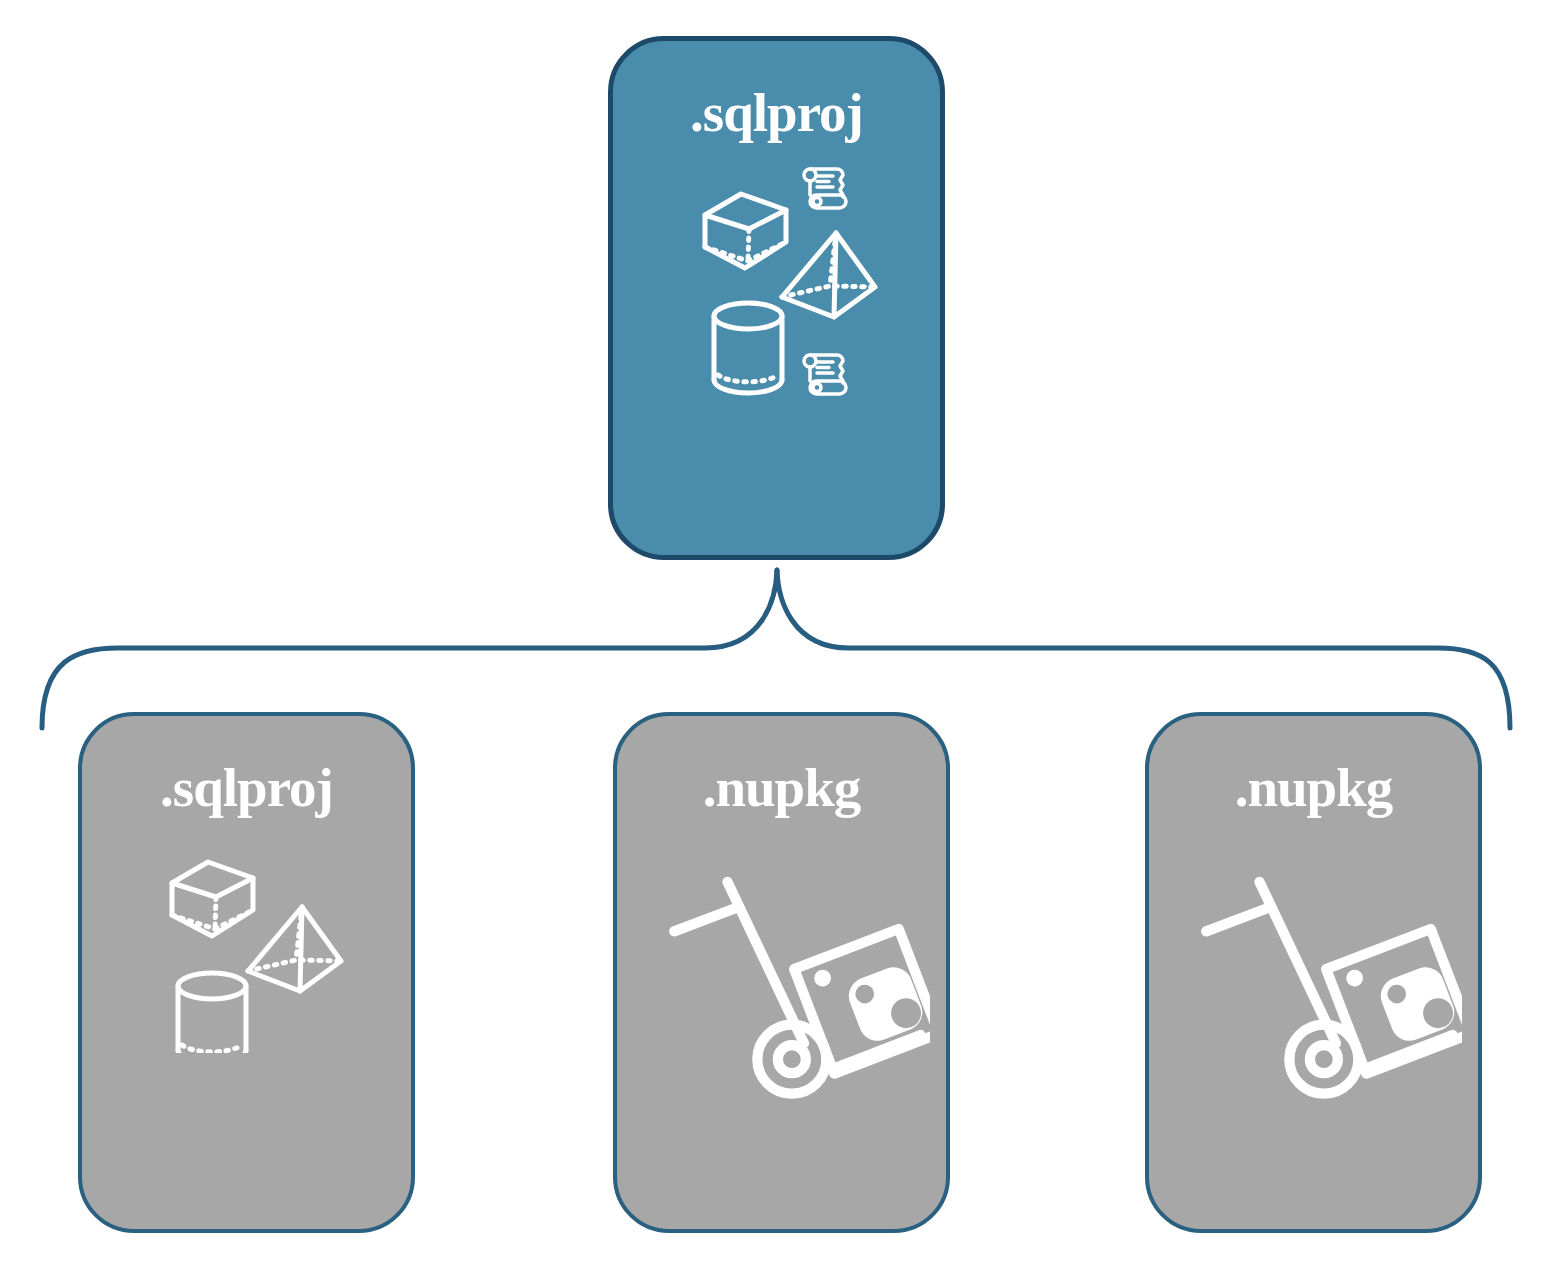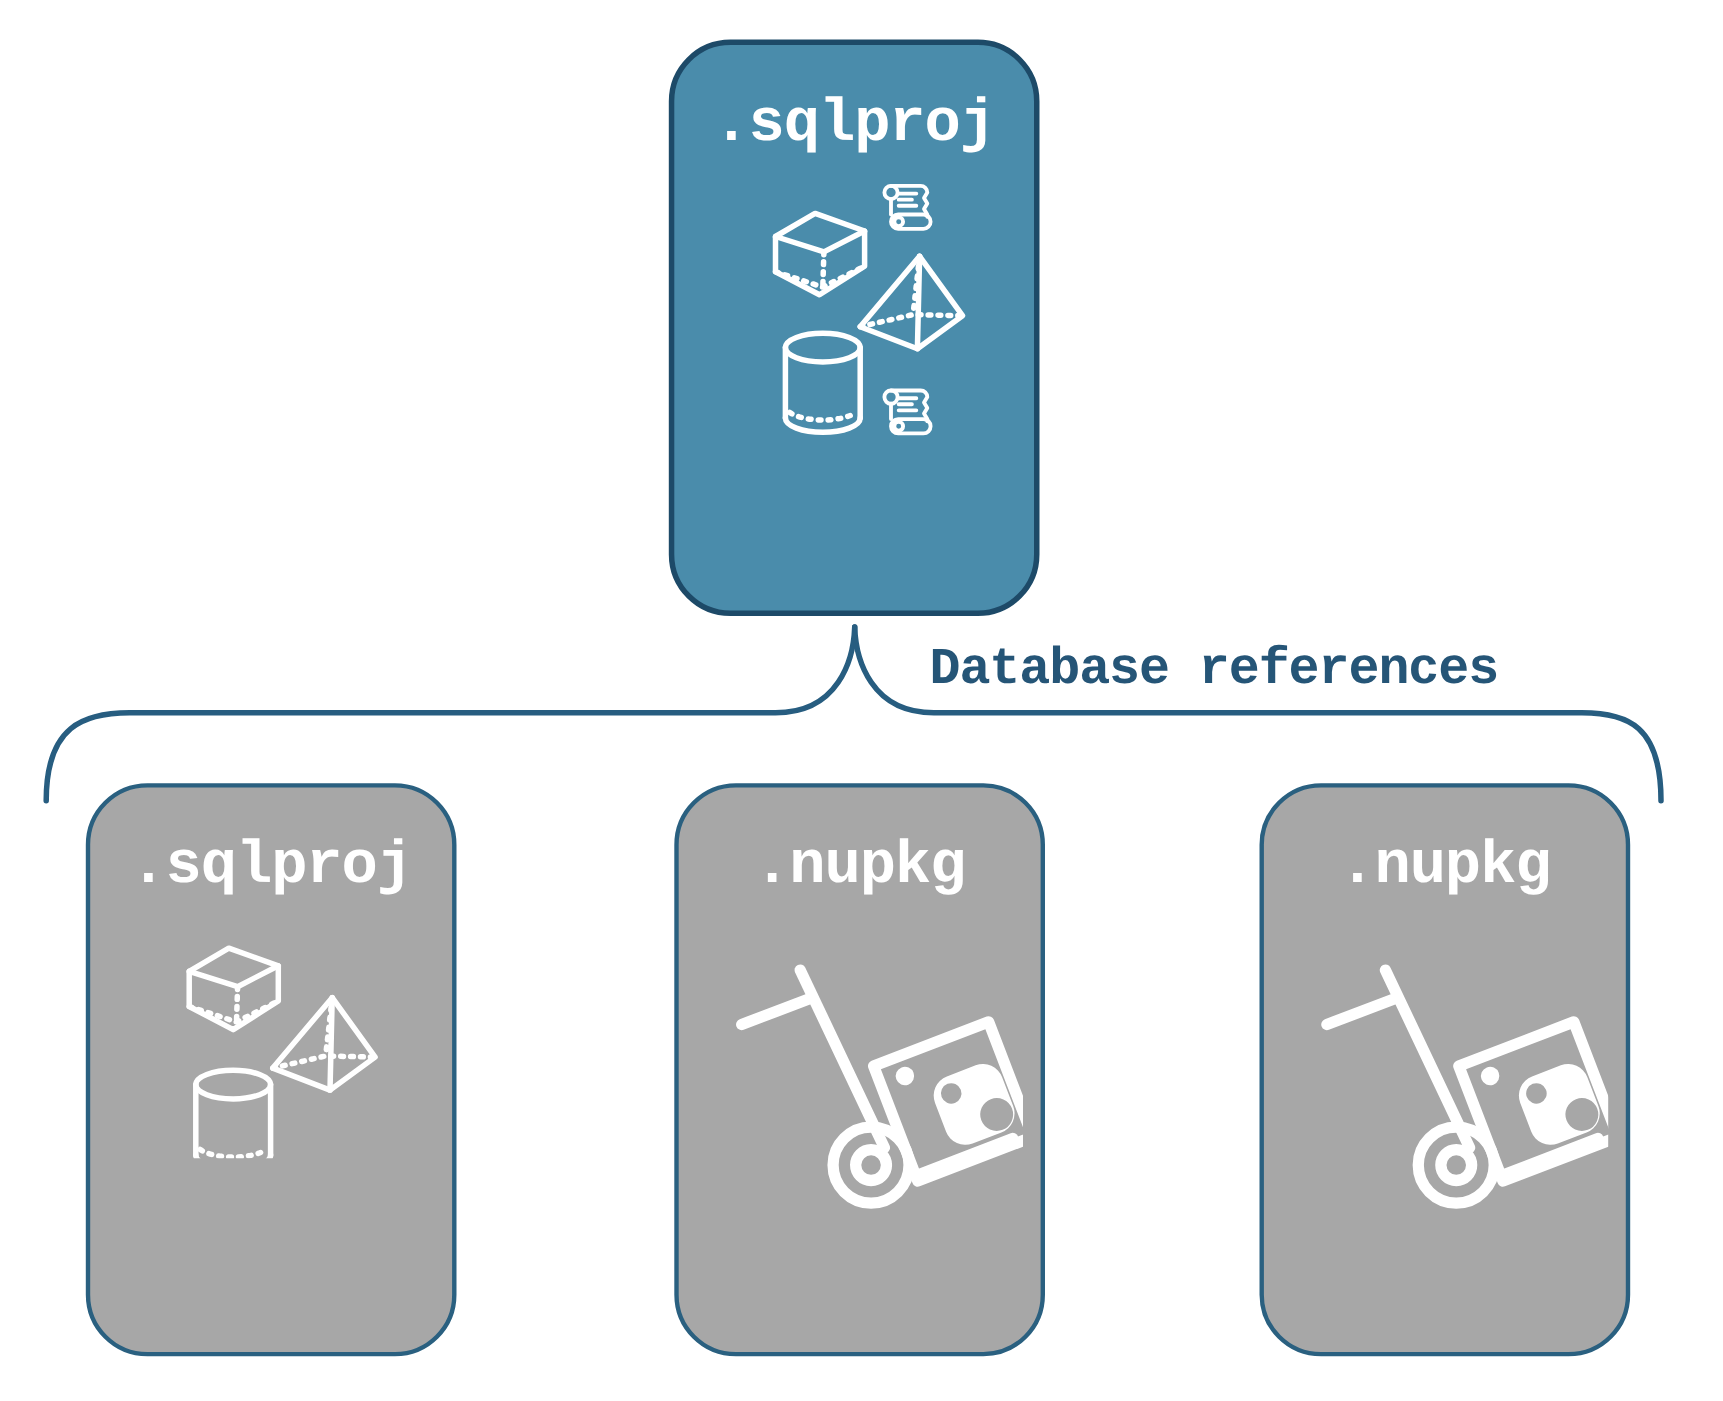--- a/index.html
+++ b/index.html
@@ -1,20 +1,20 @@
 <!DOCTYPE html>
 <html><head>
 <meta charset="utf-8">
 <style>
   html,body{margin:0;padding:0;background:#ffffff;}
   .canvas{
     position:relative;
     width:1566px;height:1274px;
     background:#ffffff;
-    font-family:Liberation Mono, monospace;
+    font-family:Liberation Serif, serif;
     overflow:hidden;
   }
   .card{
     position:absolute;
     box-sizing:border-box;
     border-radius:56px;
   }
   .card-root{
     left:608px;top:36px;width:337px;height:524px;
     background:#4a8cab;
@@ -116,21 +116,20 @@
       <use href="#icon-cylinder" x="8" y="135" width="63" height="76"></use>
       <use href="#icon-scroll" x="100" y="186" width="50" height="48"></use>
     </svg>
   </div>
 
   <svg class="brace-svg" viewBox="0 0 1566 185">
     <path d="M777 12 C776 42 762 90 705 90 L118 90 C76 90 42 102 42 170" fill="none" stroke="#275d80" stroke-width="5" stroke-linecap="round"></path>
     <path d="M777 12 C778 42 792 90 849 90 L1438 90 C1480 90 1510 102 1510 170" fill="none" stroke="#275d80" stroke-width="5" stroke-linecap="round"></path>
   </svg>
 
-  <div class="connector-label">Database references</div>
 
   <div class="card card-child card-child-1">
     <div class="card-title">.sqlproj</div>
     <svg class="icon-cluster cluster-sql" viewBox="0 0 180 195">
       <use href="#icon-cube" x="0" y="0" width="85" height="77"></use>
       <use href="#icon-pyramid" x="77" y="45" width="100" height="90"></use>
       <use href="#icon-cylinder" x="5" y="112" width="67" height="80"></use>
     </svg>
   </div>
 

